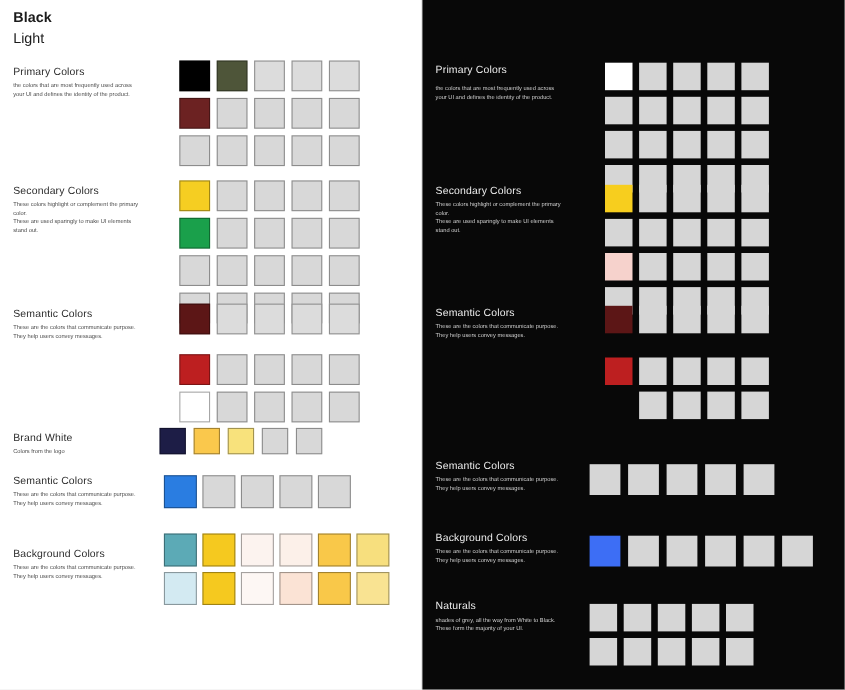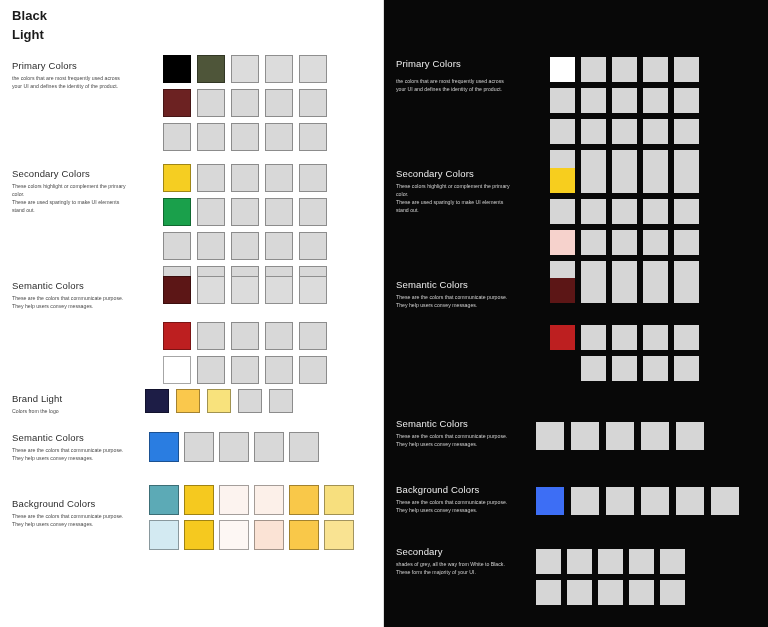--- a/index.html
+++ b/index.html
@@ -20,21 +20,21 @@
     width: 1px; height: 627px; background: #dedede;
   }
 
   
   .doc-title {
     position: absolute; left: 12px; top: 8px;
     font-size: 13px; font-weight: bold; color: #1b1b1b; letter-spacing: .1px;
   }
   .doc-sub {
     position: absolute; left: 12px; top: 27px;
-    font-size: 13px; font-weight: bold; color: #1b1b1b;
+    font-size: 13px; font-weight: normal; color: #1b1b1b;
   }
 
   .sec { position: absolute; }
   .sec-title {
     font-size: 9.5px; color: #2c2c2c; letter-spacing: .15px;
     white-space: nowrap; margin-bottom: 3px;
   }
   .sec-desc {
     font-size: 5.2px; color: #4a4a4a; line-height: 1.55;
     width: 135px; white-space: pre-line;
@@ -155,21 +155,21 @@
         <div class="row" style="gap: 6px;">
           <span class="sw" style="width: 28px; height: 28px; background: rgb(255, 255, 255);"></span>
           <span class="sw" style="width: 28px; height: 28px; background: rgb(216, 216, 216);"></span>
           <span class="sw" style="width: 28px; height: 28px; background: rgb(216, 216, 216);"></span>
           <span class="sw" style="width: 28px; height: 28px; background: rgb(216, 216, 216);"></span>
           <span class="sw" style="width: 28px; height: 28px; background: rgb(216, 216, 216);"></span>
         </div>
       </div>
 
     <div class="sec" style="left:12px; top:393px;">
-      <div class="sec-title">Brand Light</div>
+      <div class="sec-title">Brand White</div>
       <div class="sec-desc">Colors from the logo</div>
     </div>
     <div class="grid" style="left: 145px; top: 389px; gap: 7px;">
         <div class="row" style="gap: 7px;">
           <span class="sw" style="width: 24px; height: 24px; background: rgb(29, 29, 70);"></span>
           <span class="sw" style="width: 24px; height: 24px; background: rgb(250, 200, 76);"></span>
           <span class="sw" style="width: 24px; height: 24px; background: rgb(248, 226, 124);"></span>
           <span class="sw" style="width: 24px; height: 24px; background: rgb(216, 216, 216);"></span>
           <span class="sw" style="width: 24px; height: 24px; background: rgb(216, 216, 216);"></span>
         </div>
@@ -348,21 +348,21 @@
           <span class="sw" style="width: 28px; height: 28px; background: rgb(61, 110, 245);"></span>
           <span class="sw" style="width: 28px; height: 28px; background: rgb(214, 214, 214);"></span>
           <span class="sw" style="width: 28px; height: 28px; background: rgb(214, 214, 214);"></span>
           <span class="sw" style="width: 28px; height: 28px; background: rgb(214, 214, 214);"></span>
           <span class="sw" style="width: 28px; height: 28px; background: rgb(214, 214, 214);"></span>
           <span class="sw" style="width: 28px; height: 28px; background: rgb(214, 214, 214);"></span>
         </div>
       </div>
 
     <div class="sec" style="left:12px; top:546px;">
-      <div class="sec-title">Secondary</div>
+      <div class="sec-title">Naturals</div>
       <div class="sec-desc">shades of grey, all the way from White to Black.
 These  form the majority of your UI.</div>
     </div>
     <div class="grid" style="left: 152px; top: 549px; gap: 6px;">
         <div class="row" style="gap: 6px;">
           <span class="sw" style="width: 25px; height: 25px; background: rgb(214, 214, 214);"></span>
           <span class="sw" style="width: 25px; height: 25px; background: rgb(214, 214, 214);"></span>
           <span class="sw" style="width: 25px; height: 25px; background: rgb(214, 214, 214);"></span>
           <span class="sw" style="width: 25px; height: 25px; background: rgb(214, 214, 214);"></span>
           <span class="sw" style="width: 25px; height: 25px; background: rgb(214, 214, 214);"></span>

